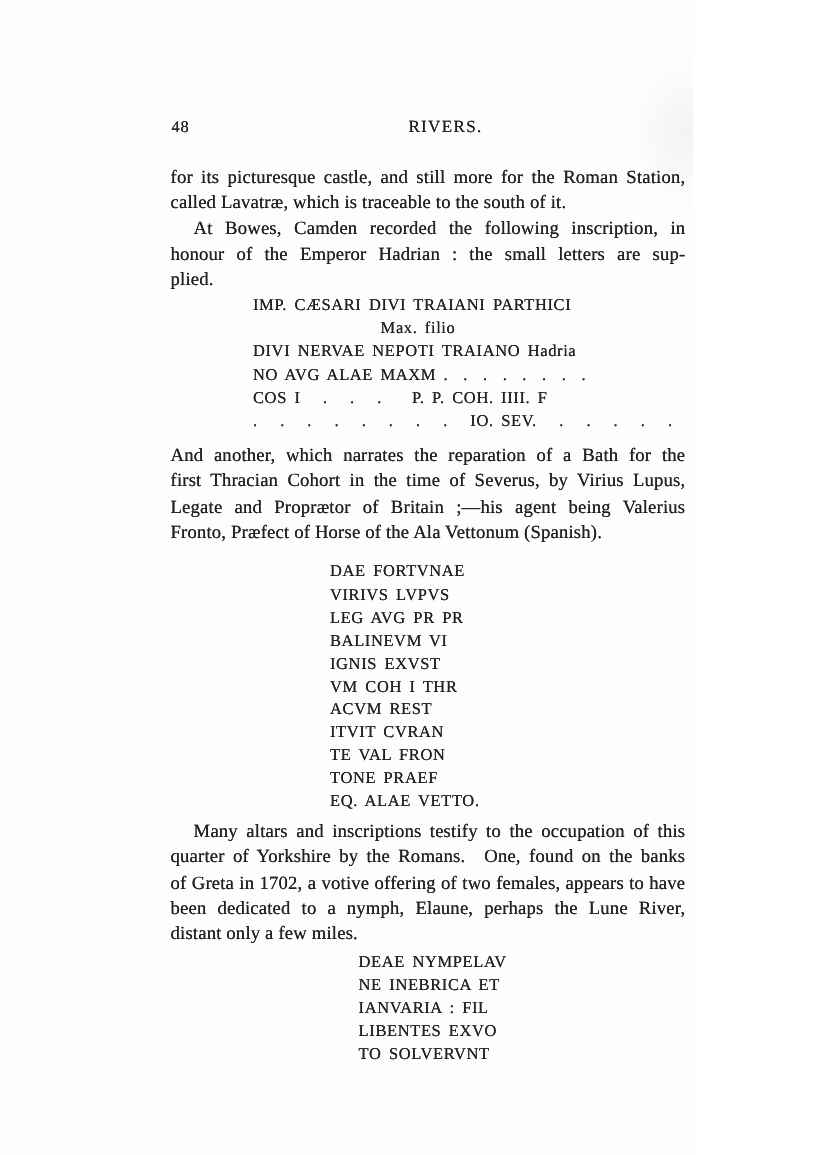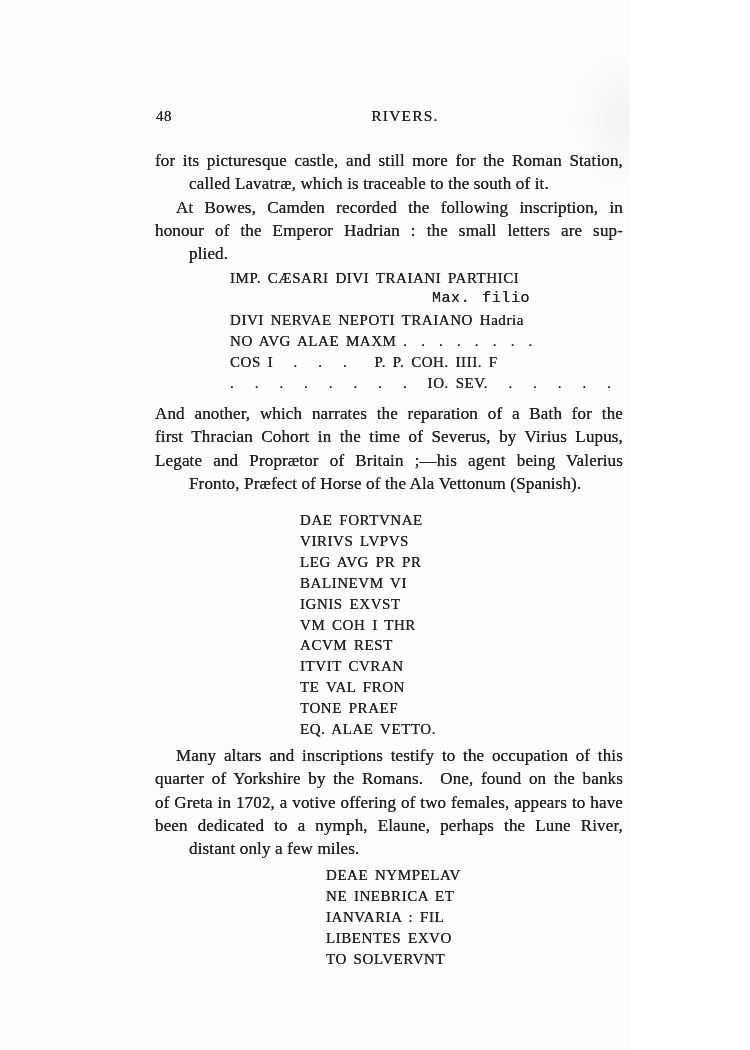--- a/index.html
+++ b/index.html
@@ -50,34 +50,34 @@
 
   .para {
     position: absolute;
     left: 155px;
     width: 468px;
     font-size: 17px;
     line-height: 23.3px;
     letter-spacing: 0.15px;
   }
   .para .line { text-align: justify; text-align-last: justify; }
-  .para .line-last { text-align-last: left; margin-left: 34px; }
+  .para .line-last { text-align-last: left; }
   .para.indent .line-first { text-indent: 21px; }
 
   .inscr {
     position: absolute;
     font-size: 15px;
     line-height: 20.9px;
     letter-spacing: 0.55px;
     word-spacing: 2.5px;
   }
   .inscr .line { white-space: pre; }
 
   .inscr-hadrian { left: 230px; top: 268px; width: 300px; }
-  .inscr-hadrian .line:nth-child(2) { text-align: right; font-family: Liberation Mono, monospace; } 
+  .inscr-hadrian .line:nth-child(2) { text-align: center; } 
   .inscr-bath   { left: 300px; top: 510px; }
   .inscr-nymph  { left: 326px; top: 865px; }
 
   #p1 { top: 149px; }
   #p2 { top: 195.5px; }
   #p3 { top: 402px; }
   #p4 { top: 744px; }
 </style>
 </head>
 <body>

